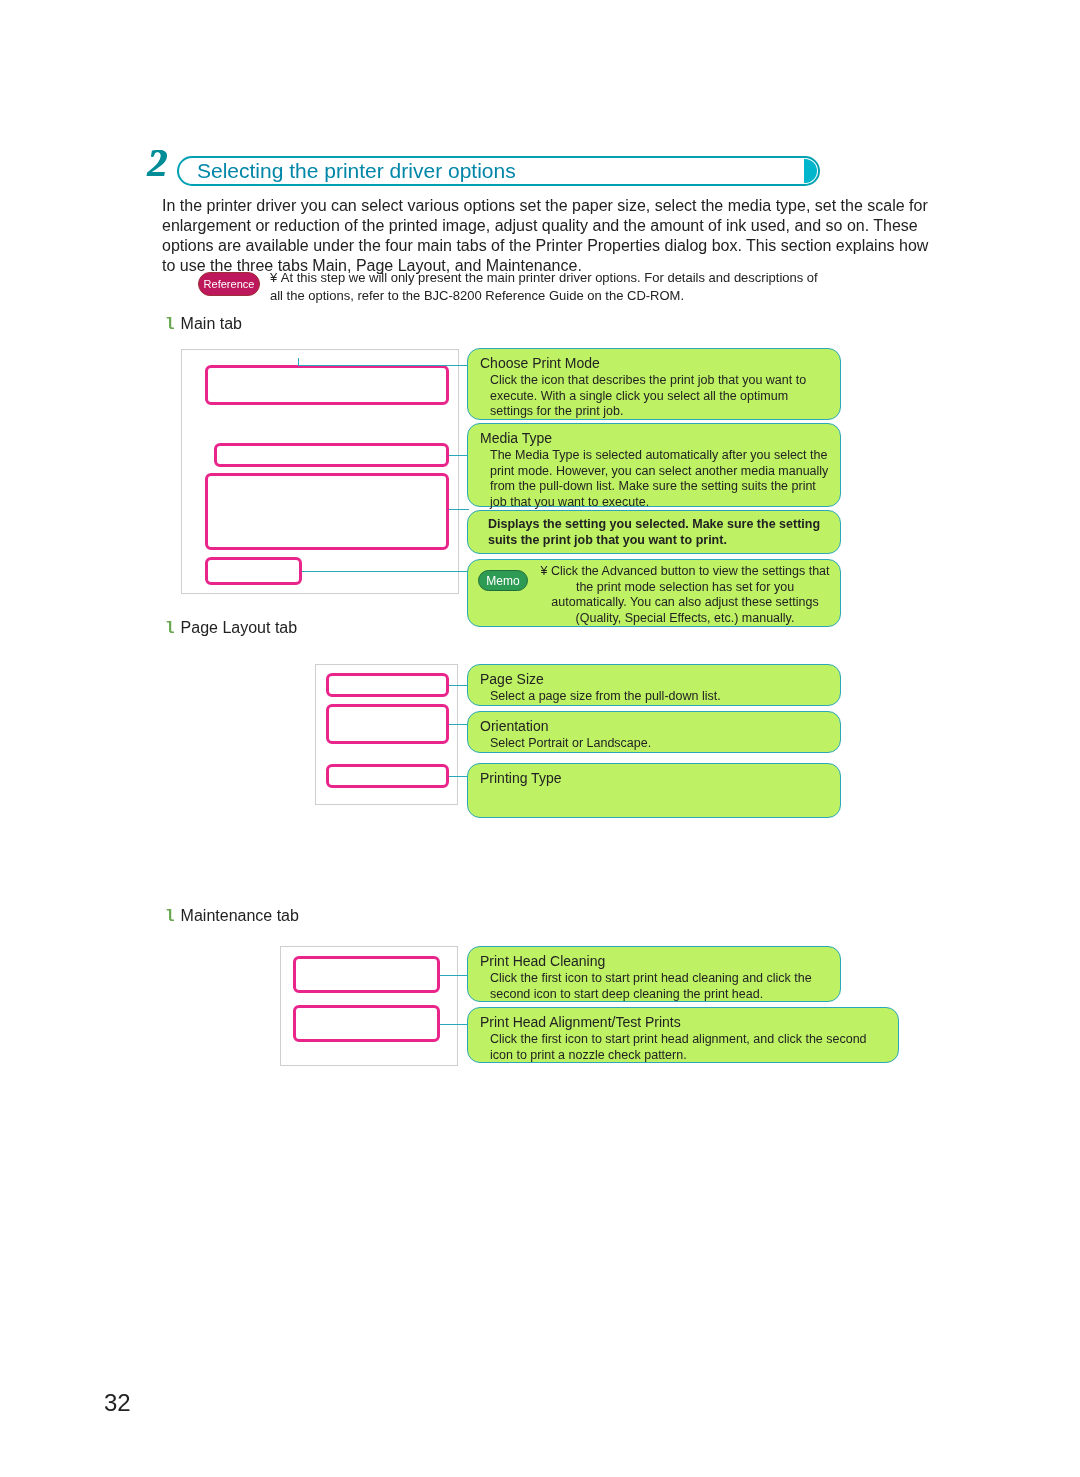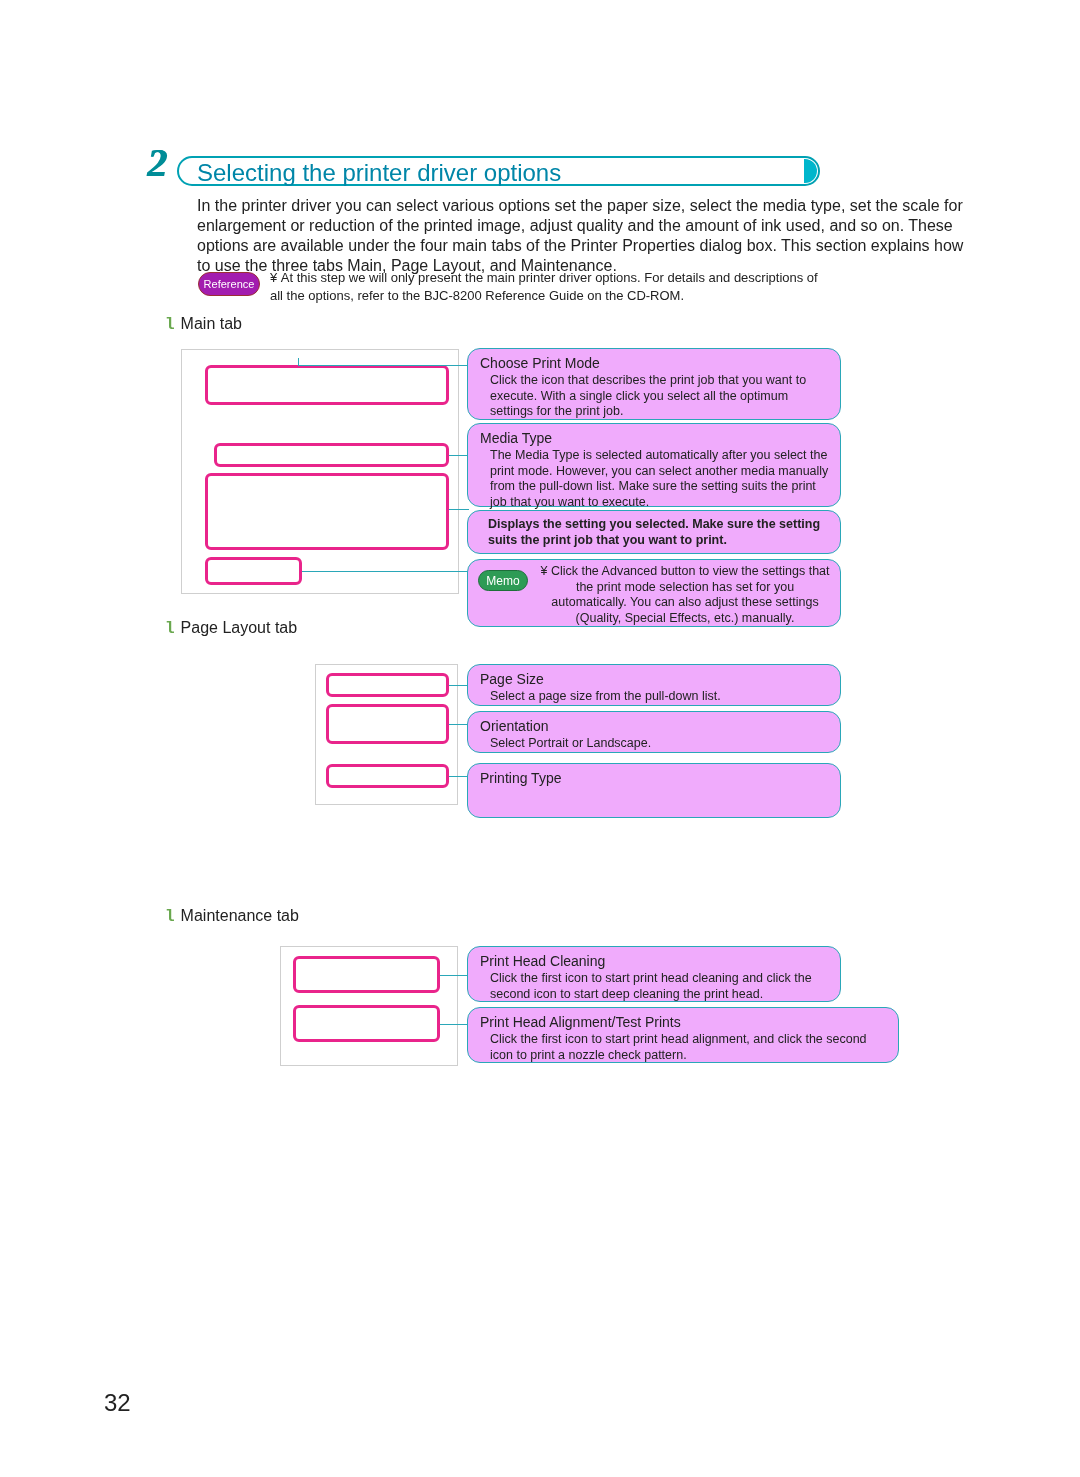--- a/index.html
+++ b/index.html
@@ -39,40 +39,39 @@
     position: absolute;
     right: 1px; top: 1px; bottom: 1px;
     width: 13px;
     background: #00b6cc;
     border-top-right-radius: 13px;
     border-bottom-right-radius: 13px;
   }
   .heading-text {
     position: absolute;
     left: 197px; top: 159px;
-    font-size: 24px;
+    font-size: 21px;
     color: #0086a8;
     z-index: 2;
   }
 
   .intro {
     position: absolute;
     left: 162px; top: 196px;
     width: 770px;
     font-size: 16px; line-height: 1.25;
     color: #222;
-    margin-left: 35px;
   }
 
   
   .ref-badge {
     position: absolute;
     left: 198px; top: 272px;
     width: 62px; height: 24px;
-    background: #a21caf;
+    background: #be185d;
     border: 1px solid #9c2e35;
     border-radius: 12px;
     display: flex; align-items: center; justify-content: center;
     font-size: 11px; color: #fff;
   }
   .ref-text {
     position: absolute;
     left: 270px; top: 269px;
     width: 560px;
     font-size: 13px; line-height: 1.35;
@@ -80,21 +79,21 @@
   }
   .ref-text .yen { font-family: "Arial"; }
 
   
   .subsec { position: absolute; font-size: 16px; }
   .subsec .l { color: #6aa84f; font-family: "Courier New", monospace; font-weight: 700; margin-right: 6px; }
 
   
   .box {
     position: absolute;
-    background: #f0abfc;
+    background: #bef264;
     border: 1.5px solid #2aa7b8;
     border-radius: 13px;
     padding: 6px 10px 8px 12px;
   }
   .box .title { font-size: 14px; color: #222; margin-bottom: 2px; }
   .box .desc  { font-size: 12.5px; color: #222; line-height: 1.25; margin-left: 10px; }
 
   
   .memo-pill {
     position: absolute;

